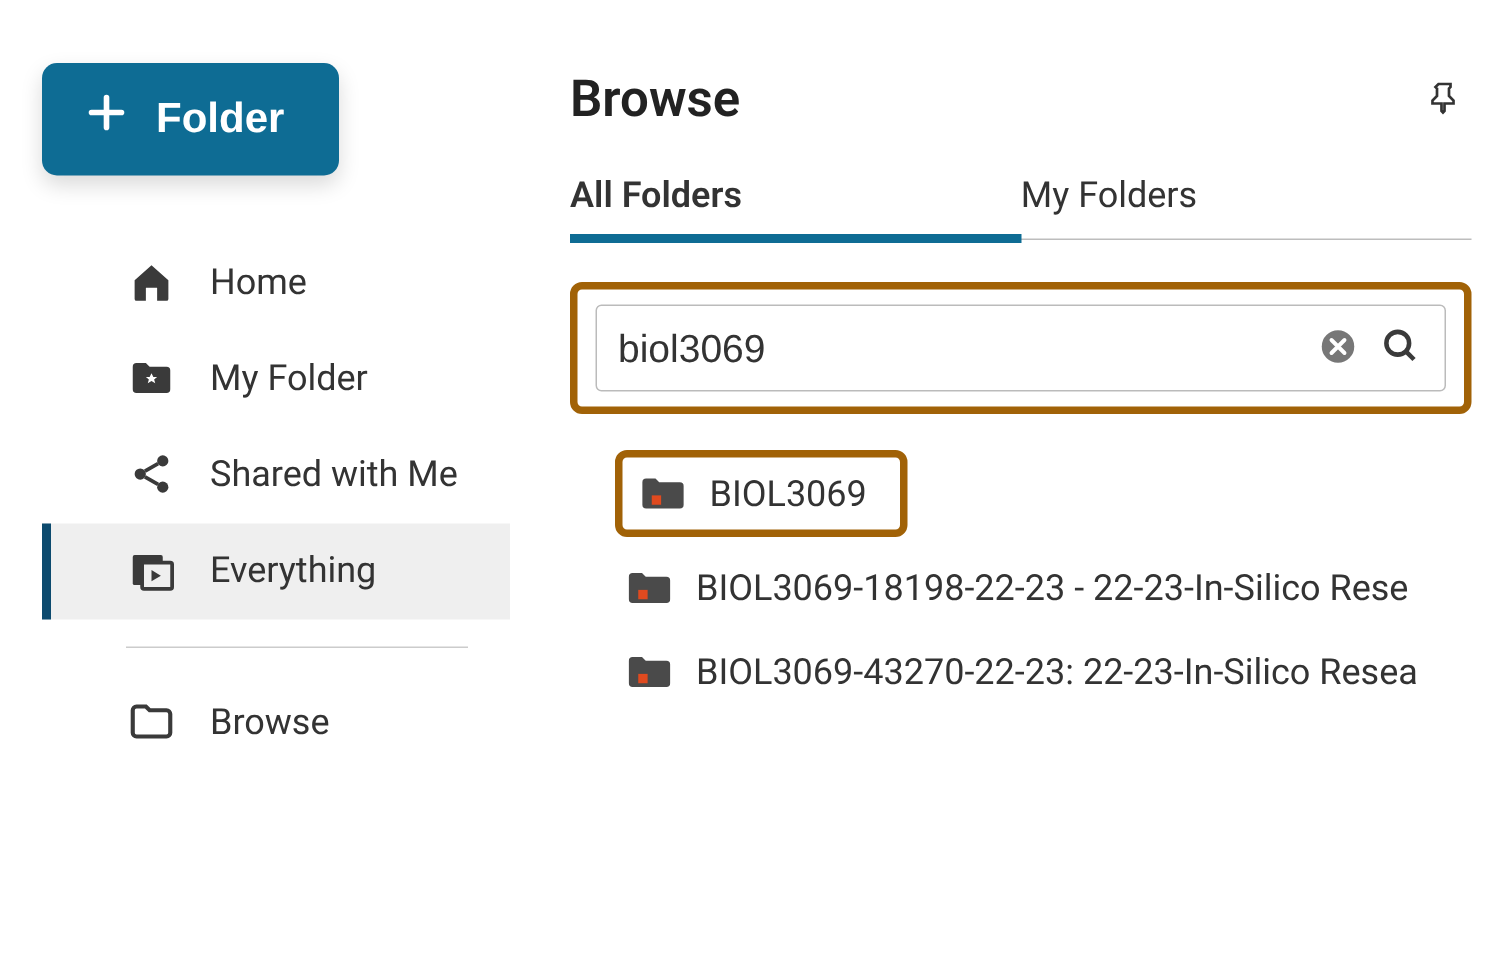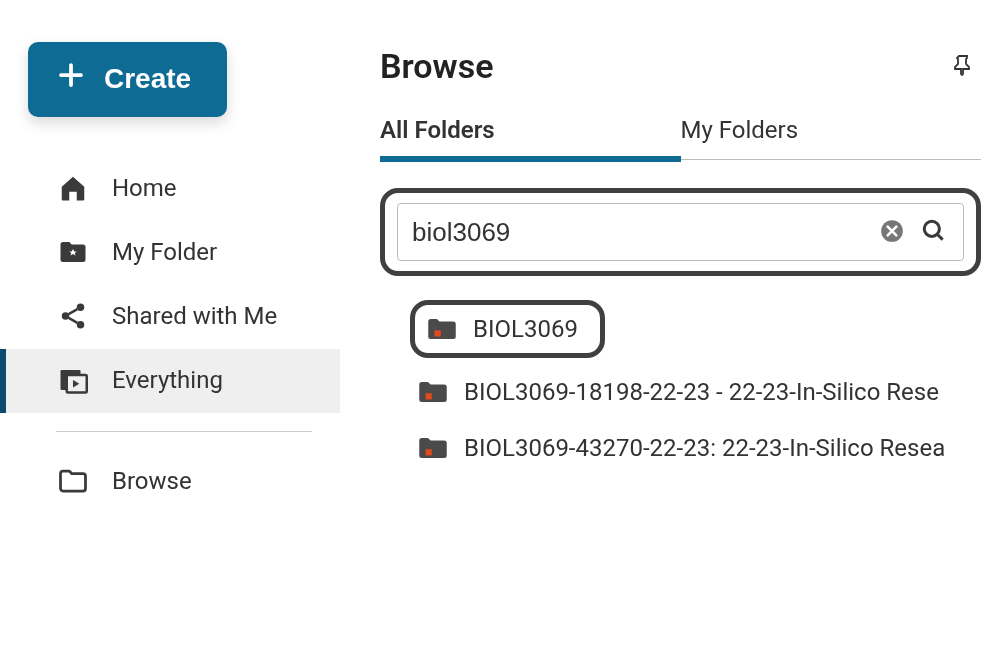--- a/index.html
+++ b/index.html
@@ -25,21 +25,21 @@
     border-radius: 10px;
     padding: 18px 36px 20px 28px;
     font-size: 28px;
     font-weight: 700;
     margin-left: 28px;
     margin-bottom: 40px;
     cursor: pointer;
     box-shadow: 0 6px 14px rgba(0,0,0,0.15);
   }
   .create-btn svg { width: 30px; height: 30px; margin-right: 18px; }
-  .nav { list-style: none; }
+  .nav { list-style: none; margin-left: 28px; }
   .nav-item {
     display: flex;
     align-items: center;
     padding: 16px 0 18px 56px;
     font-size: 24px;
     color: #333;
     cursor: pointer;
     position: relative;
   }
   .nav-item .icon-box {
@@ -86,22 +86,22 @@
     color: #333;
     padding: 8px 0 12px;
     cursor: pointer;
   }
   .tab.active {
     font-weight: 600;
     border-bottom: 6px solid #0e6c94;
     margin-bottom: -3px;
   }
   .highlight-red {
-    border: 5px solid #404040;
-    border-radius: 18px;
+    border: 5px solid #a16207;
+    border-radius: 8px;
   }
   .search-wrap {
     padding: 10px 12px;
     margin-bottom: 24px;
   }
   .search-box {
     display: flex;
     align-items: center;
     border: 1.5px solid #bbb;
     border-radius: 4px;
@@ -142,21 +142,21 @@
 </head>
 <body>
 
 <div class="sidebar">
   <button class="create-btn">
     <span>
       <svg viewBox="0 0 24 24">
           <path d="M12 4v16M4 12h16" stroke="#fff" stroke-width="3" stroke-linecap="round"></path>
         </svg>
     </span>
-    <span>Create</span>
+    <span>Folder</span>
   </button>
 
   <ul class="nav">
     <li class="nav-item">
       <span class="icon-box">
         <svg viewBox="0 0 24 24">
             <path d="M3 11l9-8 9 8v10a1 1 0 0 1-1 1h-5v-7h-6v7H4a1 1 0 0 1-1-1z"></path>
           </svg>
       </span>
       <span>Home</span>

